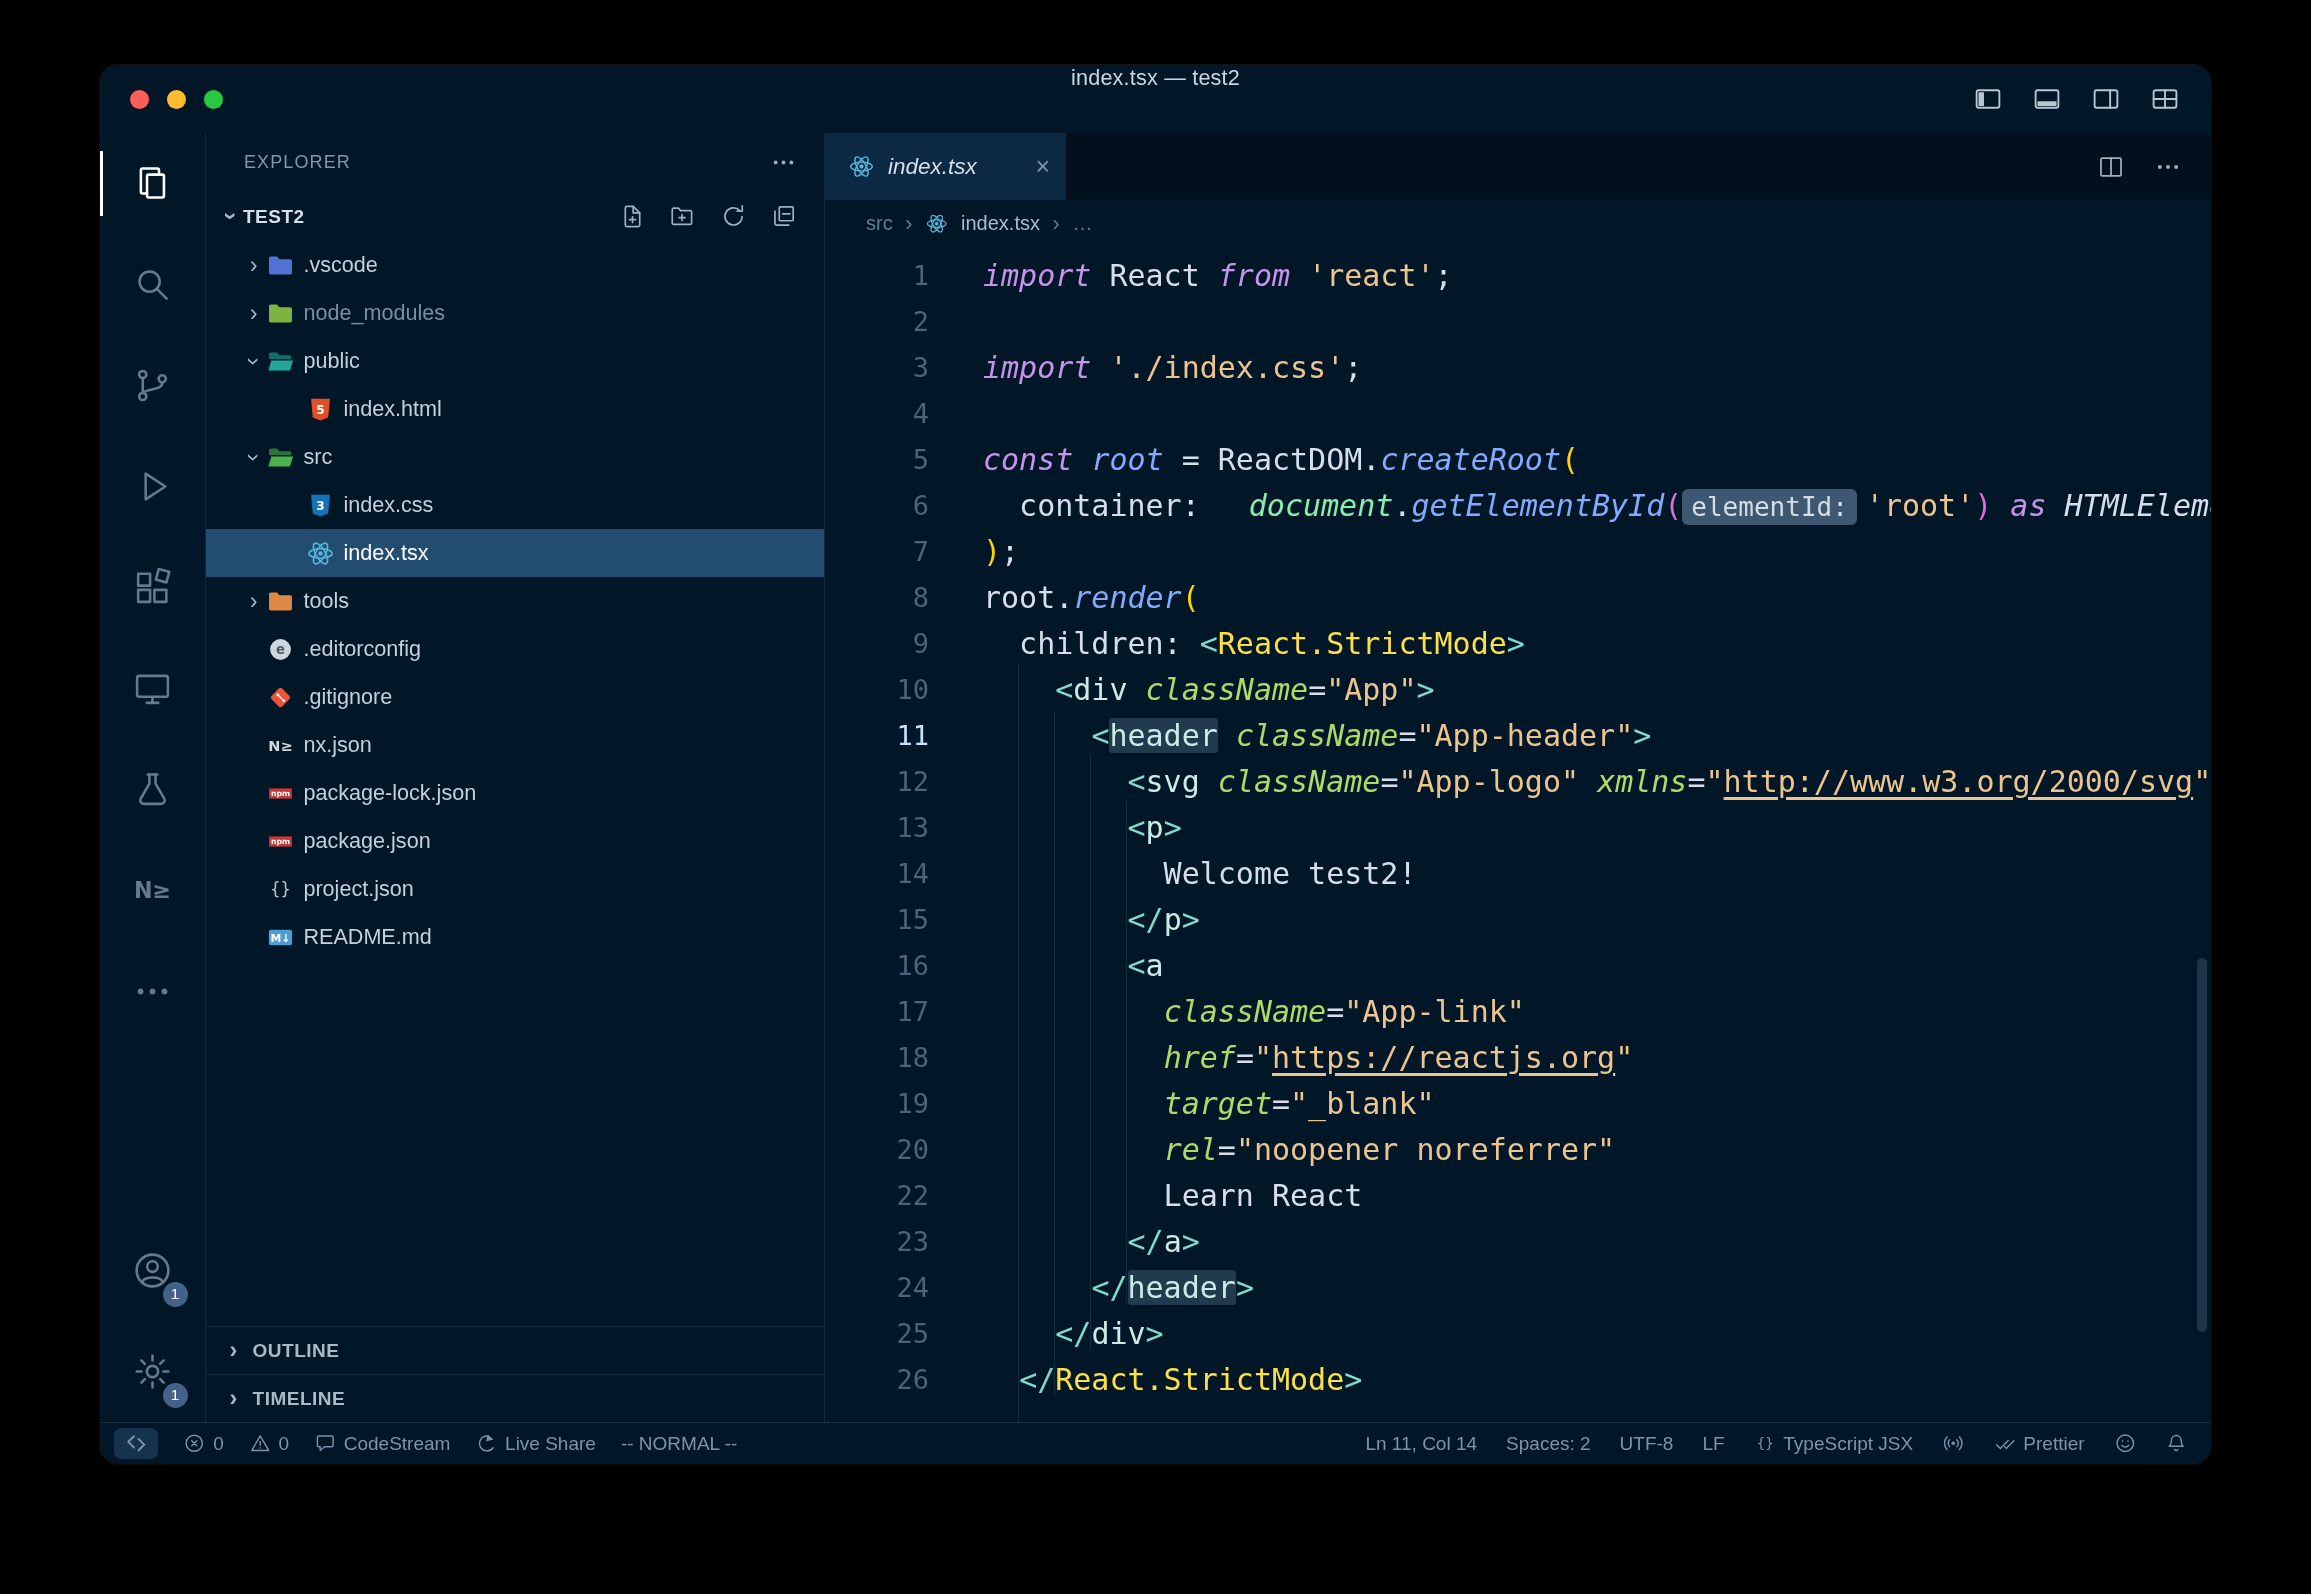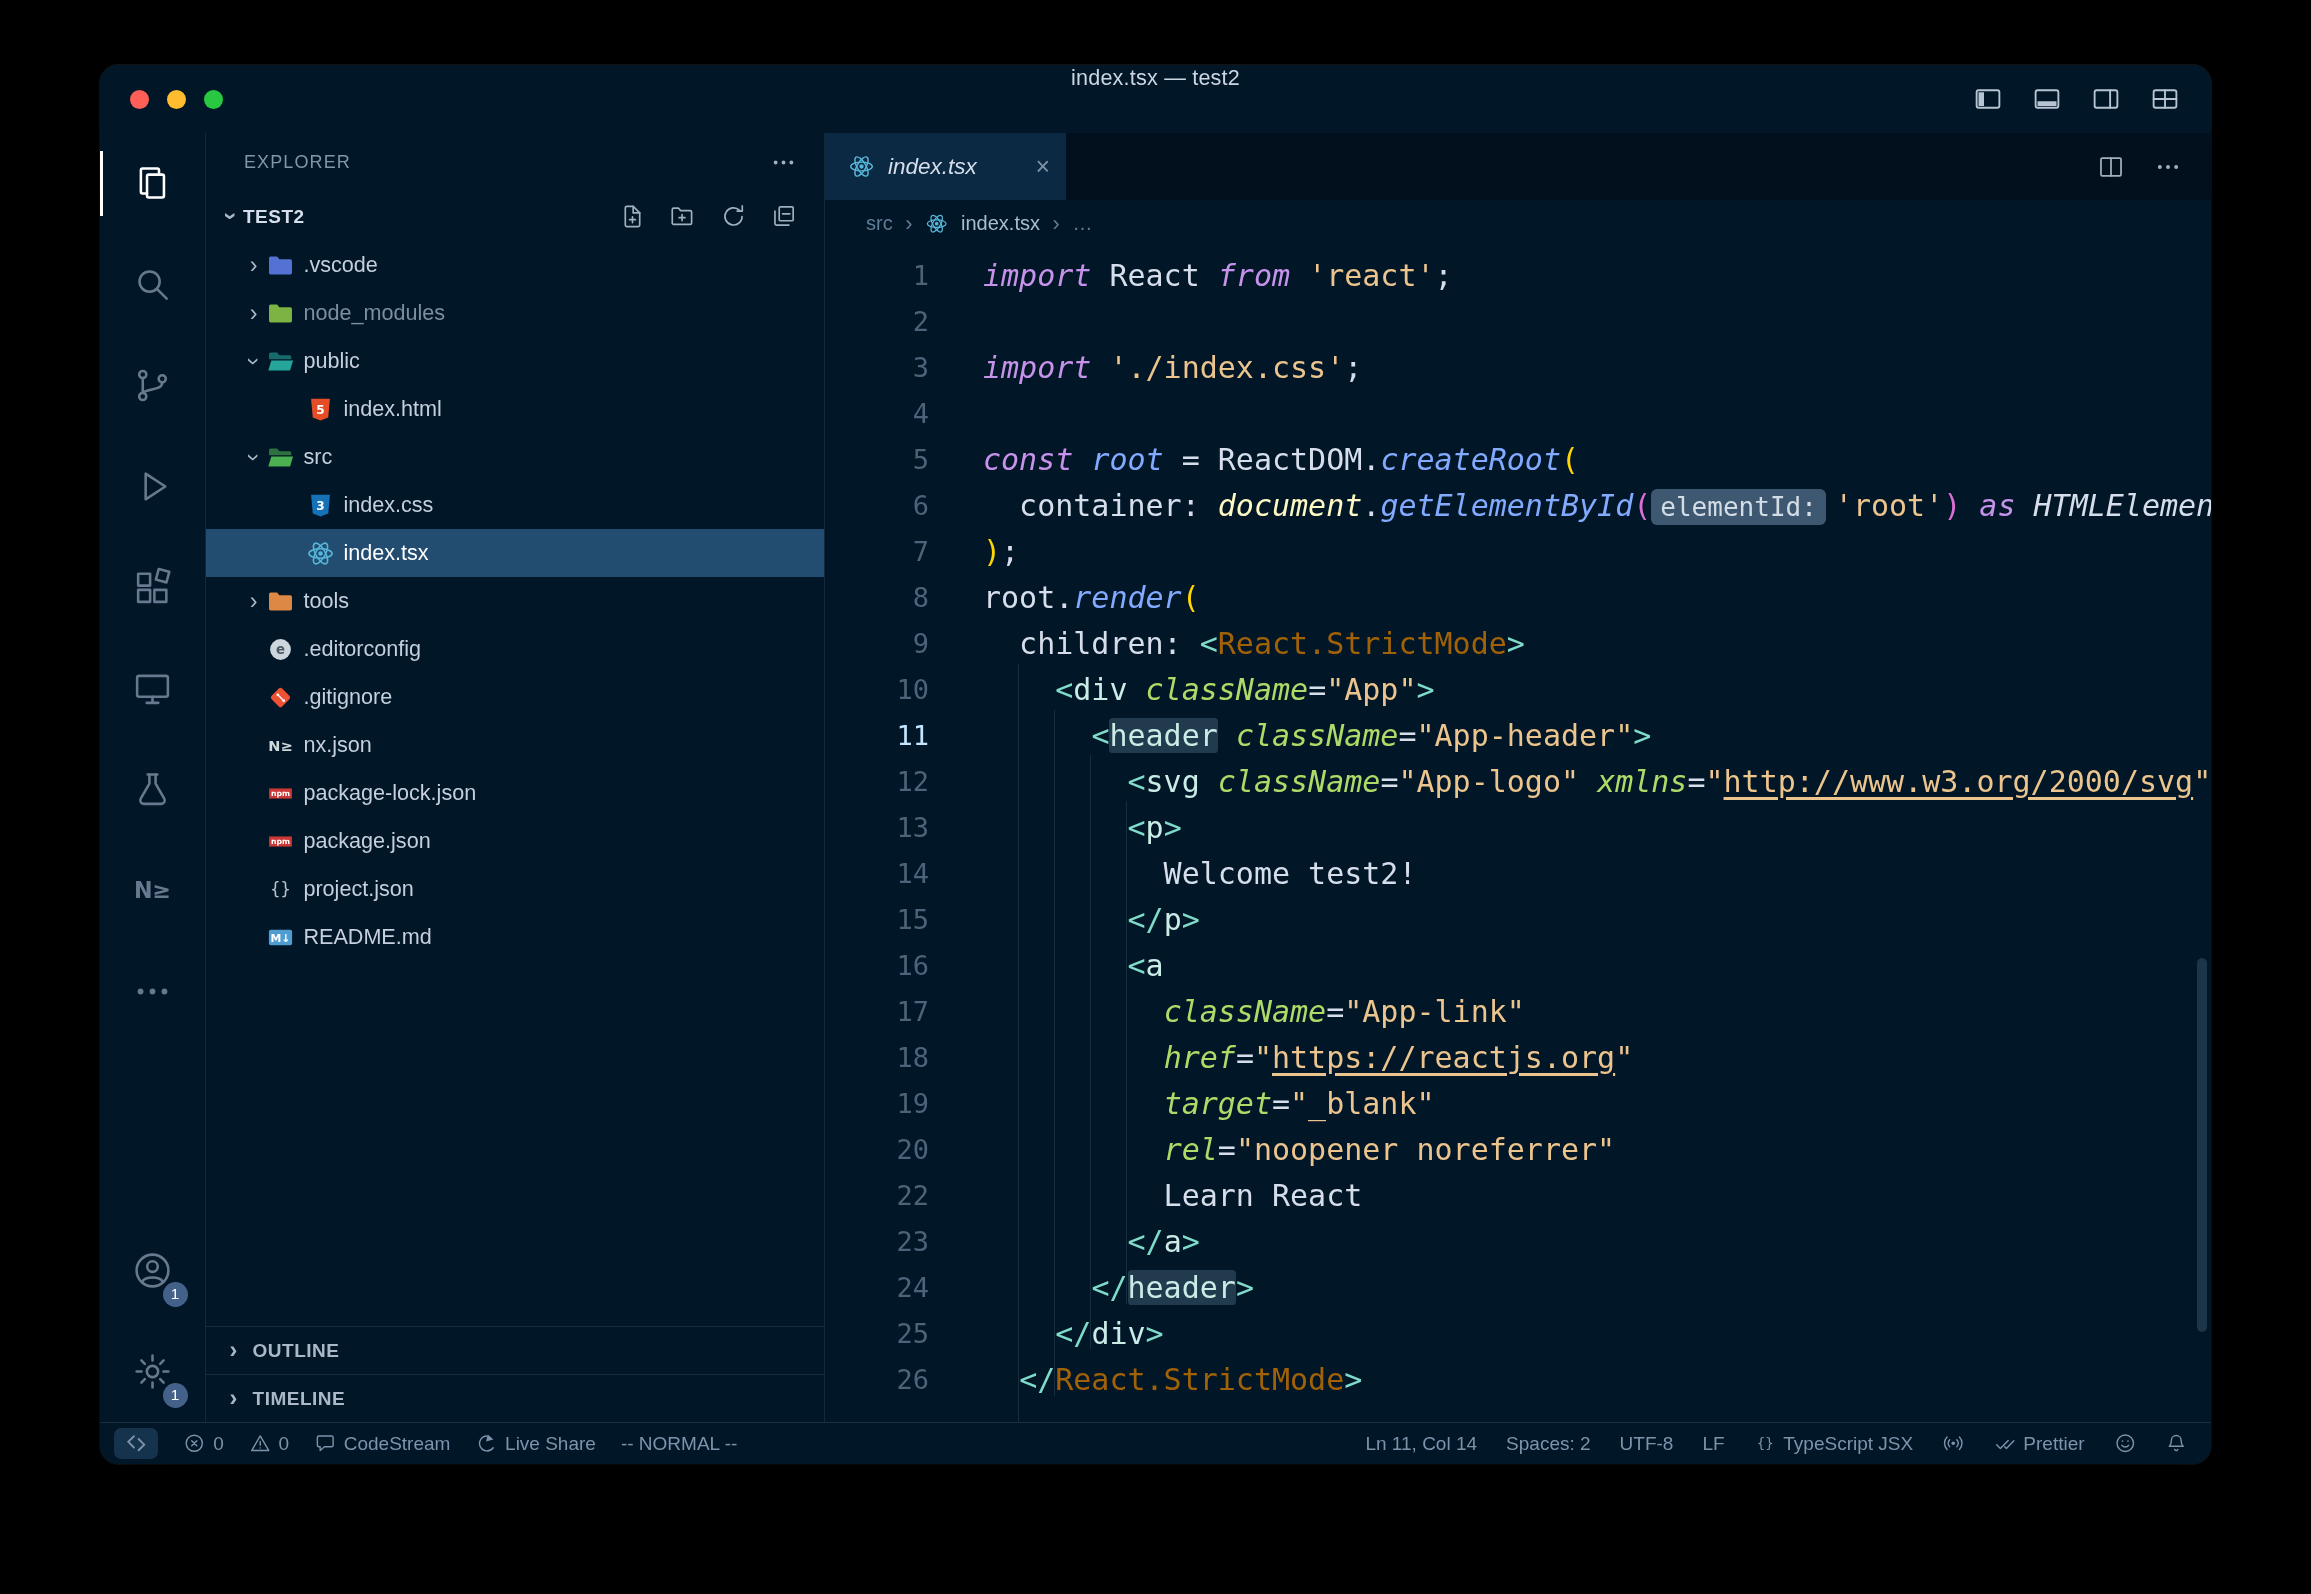--- a/index.html
+++ b/index.html
@@ -87,27 +87,27 @@
   .gutter { flex: 0 0 104px; text-align: right; color: #4b6479; font-size: 27px; }
   .gutter.active { color: #c5e4fd; }
   .line-text { padding-left: 54px; }
 
   .tok-kw   { color: #c792ea; font-style: italic; }
   .tok-pl   { color: #d6deeb; }
   .tok-str  { color: #ecc48d; }
   .tok-strU { color: #ecc48d; text-decoration: underline; text-underline-offset: 4.5px; }
   .tok-dv   { color: #82aaff; font-style: italic; }
   .tok-fn   { color: #82aaff; font-style: italic; }
-  .tok-obj  { color: #fef9c3; font-style: italic; }
+  .tok-obj  { color: #86efac; font-style: italic; margin-left: 31px; }
   .tok-typ  { color: #d6deeb; font-style: italic; }
   .tok-p1   { color: #ffd602; }
   .tok-p2   { color: #da70d6; }
   .tok-tagb { color: #7fdbca; }
   .tok-tag  { color: #caece6; }
-  .tok-comp { color: #a16207; }
+  .tok-comp { color: #fde047; }
   .tok-attr { color: #addb67; font-style: italic; }
   .tok-op   { color: #d6deeb; }
   .tok-hl   { background: rgba(95,126,151,.35); border-radius: 3.6px; }
   .tok-inlay{ background: #3f5871; color: #d3dde6; border-radius: 6px; padding: 2.7px 9px; margin-right: 9px; font-size: 26px; }
 
   .indent-guide { position: absolute; width: 0.9px; background: rgba(95,126,151,.22); }
   .scrollbar-thumb { position: absolute; right: 3.6px; top: 711px; width: 10.8px; height: 374px;
     background: rgba(95,126,151,.3); border-radius: 5.4px; }
 
   

